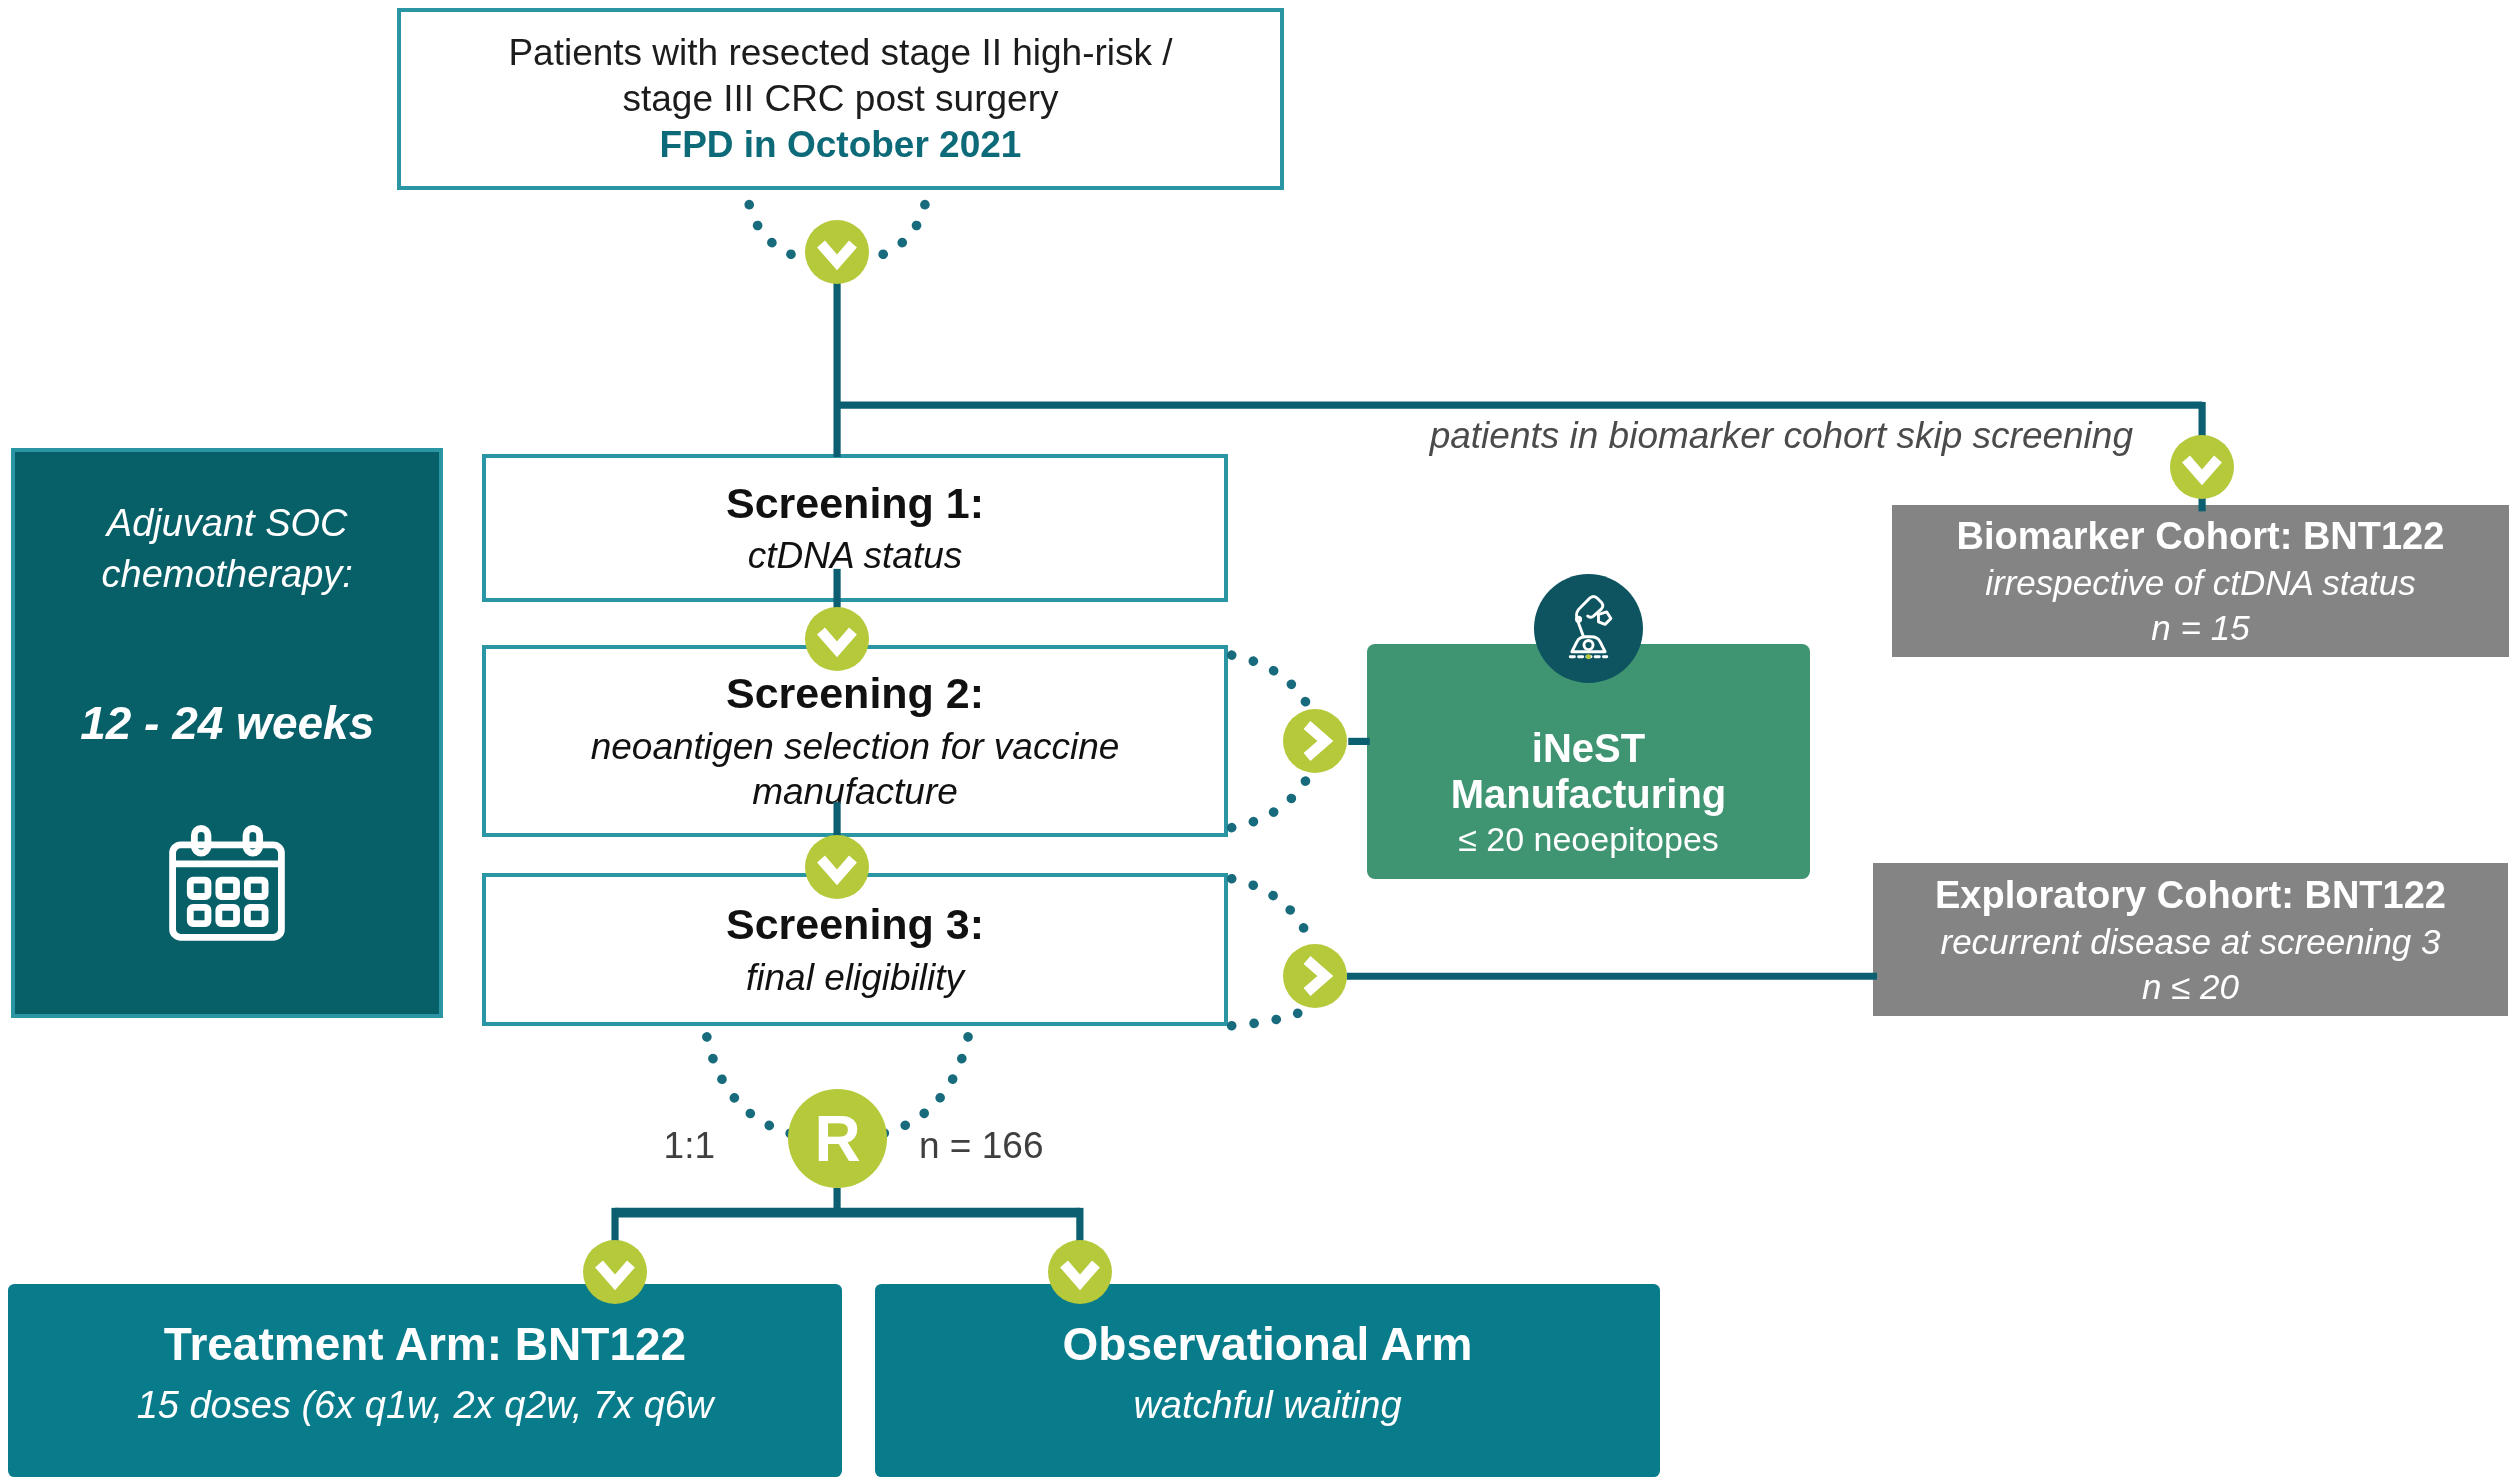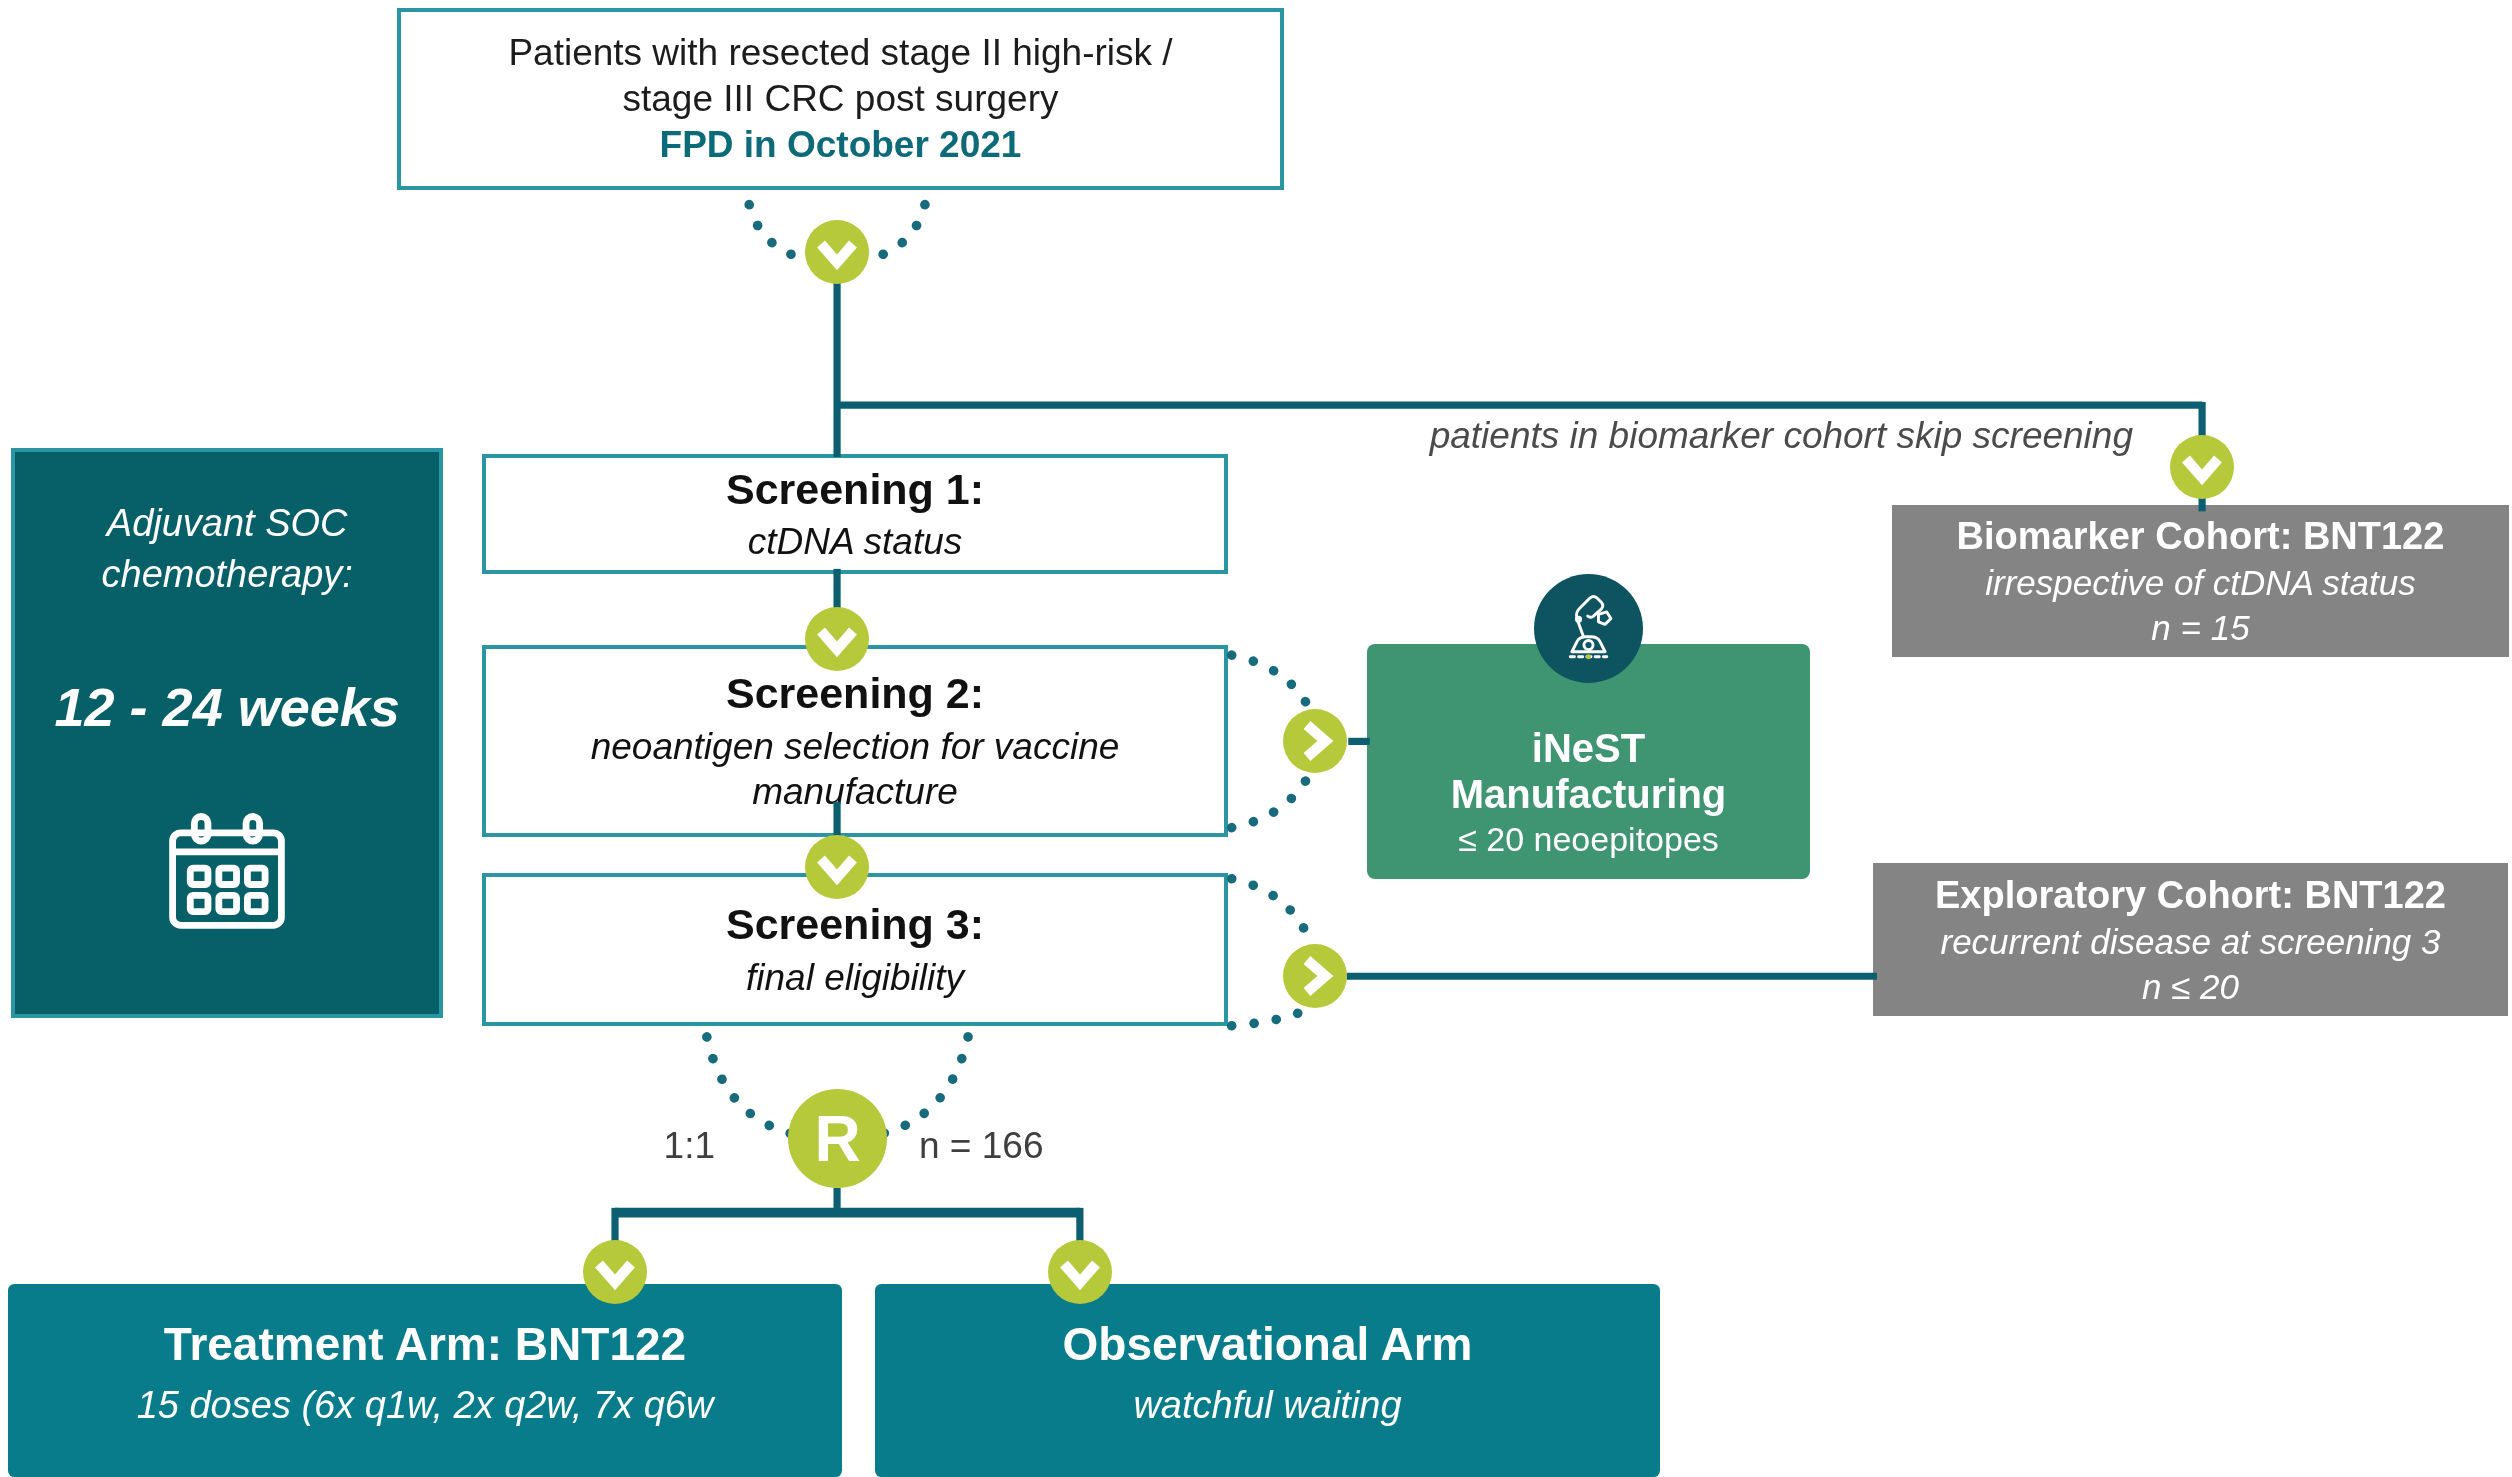--- a/index.html
+++ b/index.html
@@ -24,21 +24,21 @@
   .s-box{left:482px;width:746px;z-index:1;}
   .s-title{font-weight:bold;font-size:43px;line-height:51px;color:#111;}
   .s-sub{font-style:italic;font-size:37px;line-height:45px;color:#111;margin-top:4.8px;}
   .soc-box{
     left:11.2px;top:448px;width:432px;height:570px;
     background:#075f68;border:4.8px solid #2a96a4;
     display:flex;flex-direction:column;align-items:center;
     color:#ffffff;text-align:center;z-index:1;
   }
   .soc-title{margin-top:46px;font-weight:normal;font-style:italic;font-size:38px;line-height:51px;}
-  .soc-duration{margin-top:76px;font-weight:bold;font-style:italic;font-size:54px;}
+  .soc-duration{margin-top:96px;font-weight:bold;font-style:italic;font-size:46px;}
   .soc-cal{margin-top:73px;}
   .inest-box{
     left:1367px;top:644px;width:443px;height:235px;
     background:#3f9572;border-radius:8px;
     display:flex;flex-direction:column;align-items:center;
     color:#ffffff;text-align:center;z-index:1;
   }
   .inest-title{margin-top:81px;font-weight:bold;font-size:40px;line-height:46px;}
   .inest-sub{font-size:34px;margin-top:3.2px;}
   .robot-circle{
@@ -138,21 +138,21 @@
         <rect x="23" y="42" width="13" height="12" rx="2" stroke-width="5"></rect>
         <rect x="44" y="42" width="13" height="12" rx="2" stroke-width="5"></rect>
         <rect x="65" y="42" width="13" height="12" rx="2" stroke-width="5"></rect>
         <rect x="23" y="62" width="13" height="12" rx="2" stroke-width="5"></rect>
         <rect x="44" y="62" width="13" height="12" rx="2" stroke-width="5"></rect>
         <rect x="65" y="62" width="13" height="12" rx="2" stroke-width="5"></rect>
       </svg>
     </div>
   </div>
 
-  <div class="abs outline-box s-box" style="top:454px;height:120px;">
+  <div class="abs outline-box s-box" style="top:454px;height:148px;">
     <div class="s-title">Screening 1:</div>
     <div class="s-sub">ctDNA status</div>
   </div>
 
   <div class="abs outline-box s-box" style="top:645px;height:192px;">
     <div class="s-title">Screening 2:</div>
     <div class="s-sub" style="max-width:655px;">neoantigen selection for vaccine manufacture</div>
   </div>
 
   <div class="abs outline-box s-box" style="top:873px;height:153px;">

